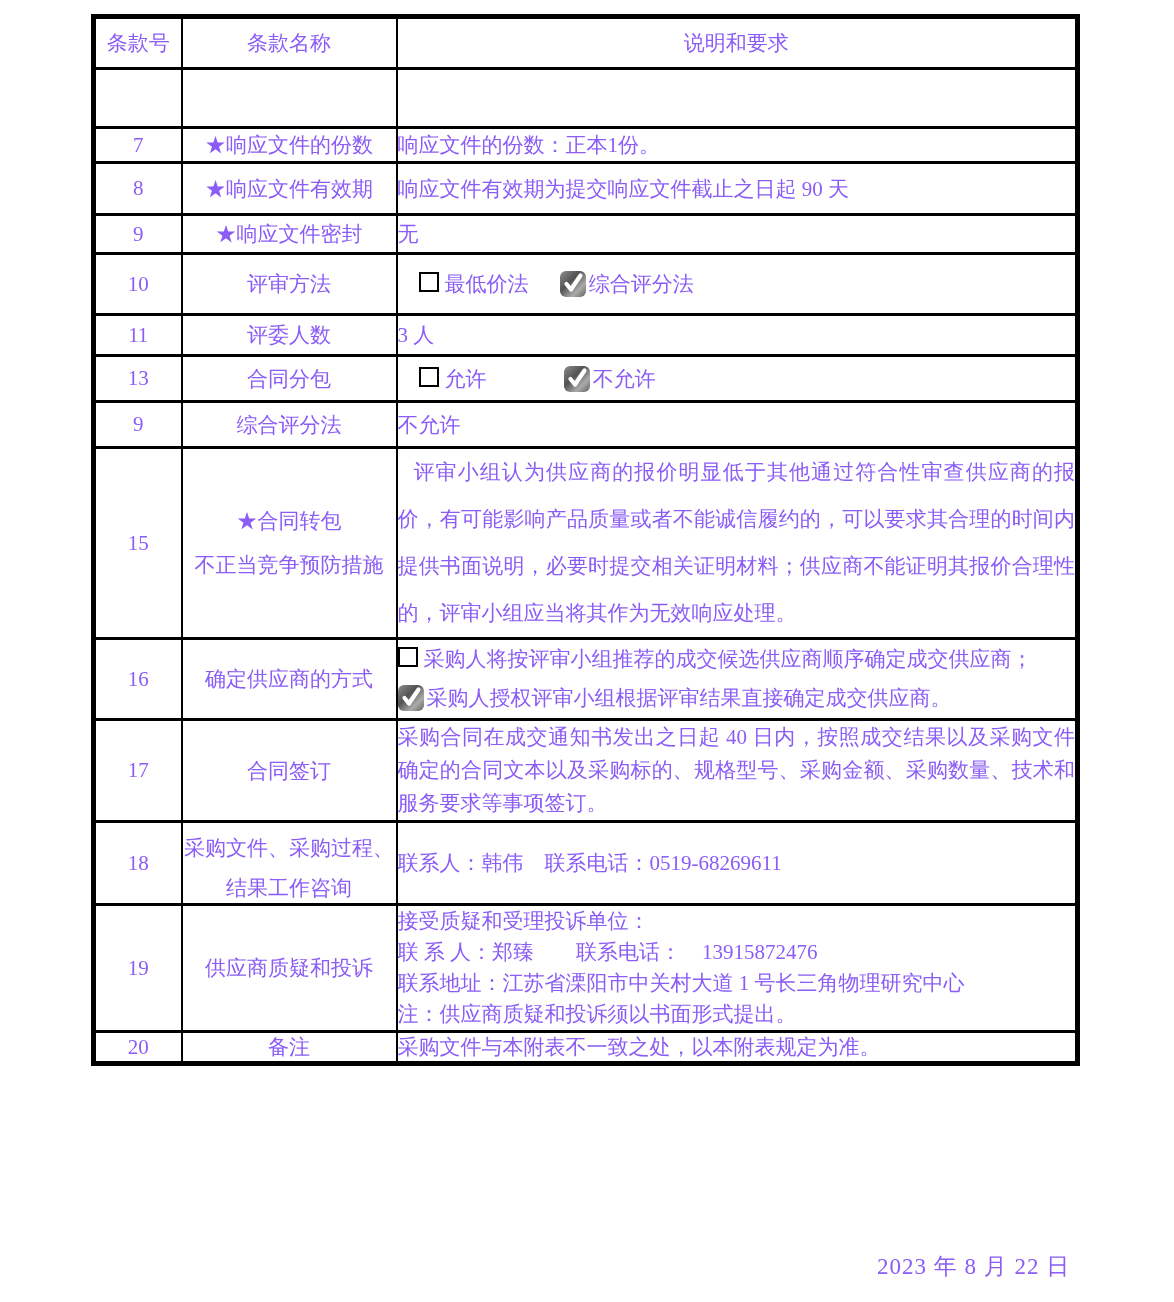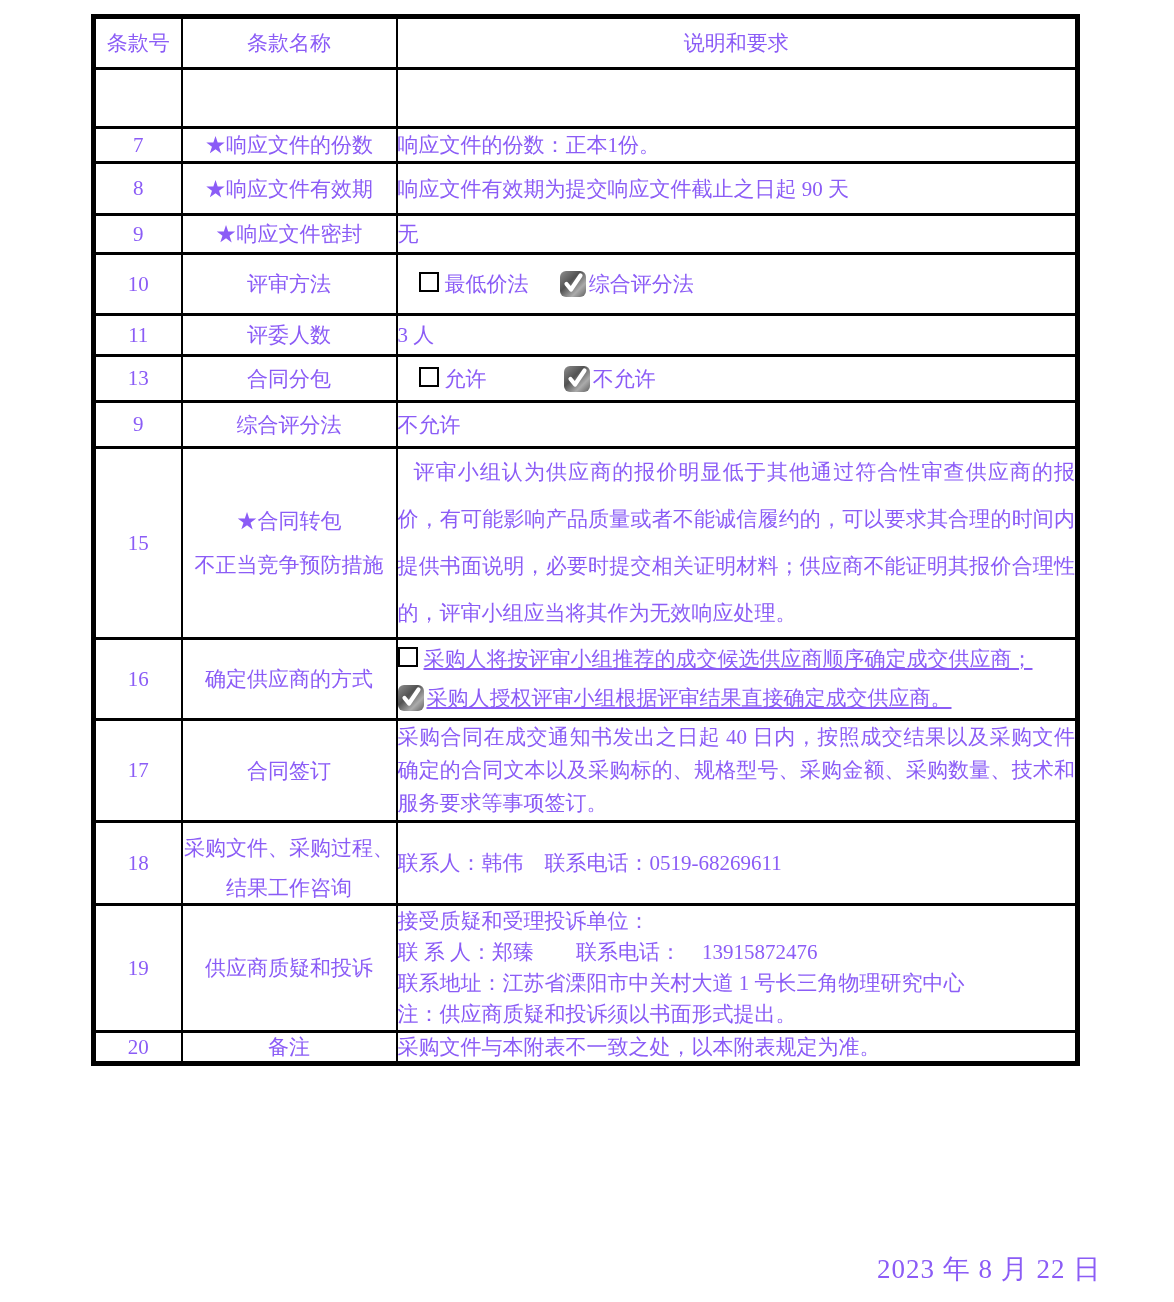--- a/index.html
+++ b/index.html
@@ -32,41 +32,41 @@
   .c-no{text-align:center;}
   .c-name{text-align:center;padding:0 3px;}
   .c-desc{text-align:left;padding:2px 8px 2px 14px;}
   .name-lines span{display:block;text-align:center;}
   .nl-15 span{line-height:44px;}
   .nl-18 span{line-height:30px;margin-top:10px;}
   .para-15{line-height:47px;text-align:justify;text-indent:16px;padding:0 5px 0 6px;}
   .para-17{line-height:33px;text-align:justify;padding-right:6px;}
   .optline div{line-height:39px;}
   .lines-19 div{line-height:31px;}
-  .cell-16{padding-left:11px;text-decoration:underline;}
+  .cell-16{padding-left:11px;}
   .cell-19{padding-left:15px;}
   
   .cb-un{
     display:inline-block;width:16px;height:16px;
     border:2px solid #000;background:#fff;
     vertical-align:-1px;margin-right:6px;
   }
   .cb-ck{
     display:inline-block;width:26px;height:26px;
     border-radius:6px;
     background:linear-gradient(135deg,#8f8f8f 0%,#525252 40%,#ababab 72%,#5e5e5e 100%);
     vertical-align:-6px;margin-right:3px;
     position:relative;
   }
   .cb-ck svg{position:absolute;left:0;top:-2px;width:26px;height:28px;}
   .gap-sm{margin-left:26px;}
   .gap-lg{margin-left:72px;}
   .doc-date{
     position:absolute;left:877px;top:1251px;
-    font-size:27px;letter-spacing:1px;white-space:nowrap;
+    font-size:23px;letter-spacing:1px;white-space:nowrap;
   }
 </style>
 </head>
 <body>
 
 <div class="page">
 
   <table class="terms">
     <colgroup>
         <col style="width:88px">

